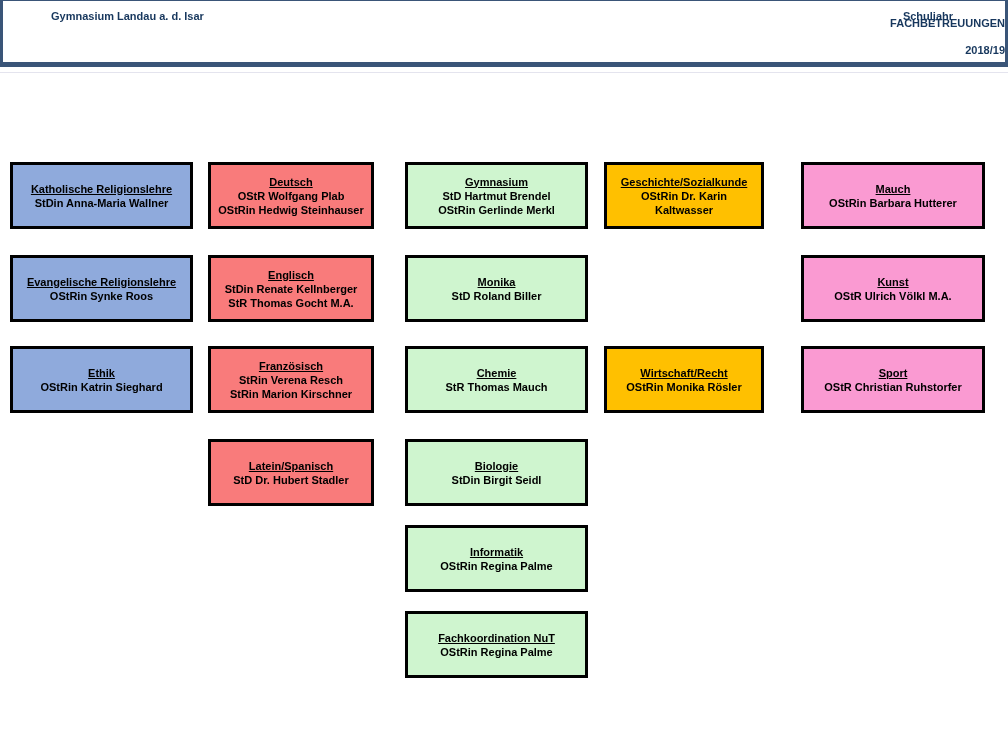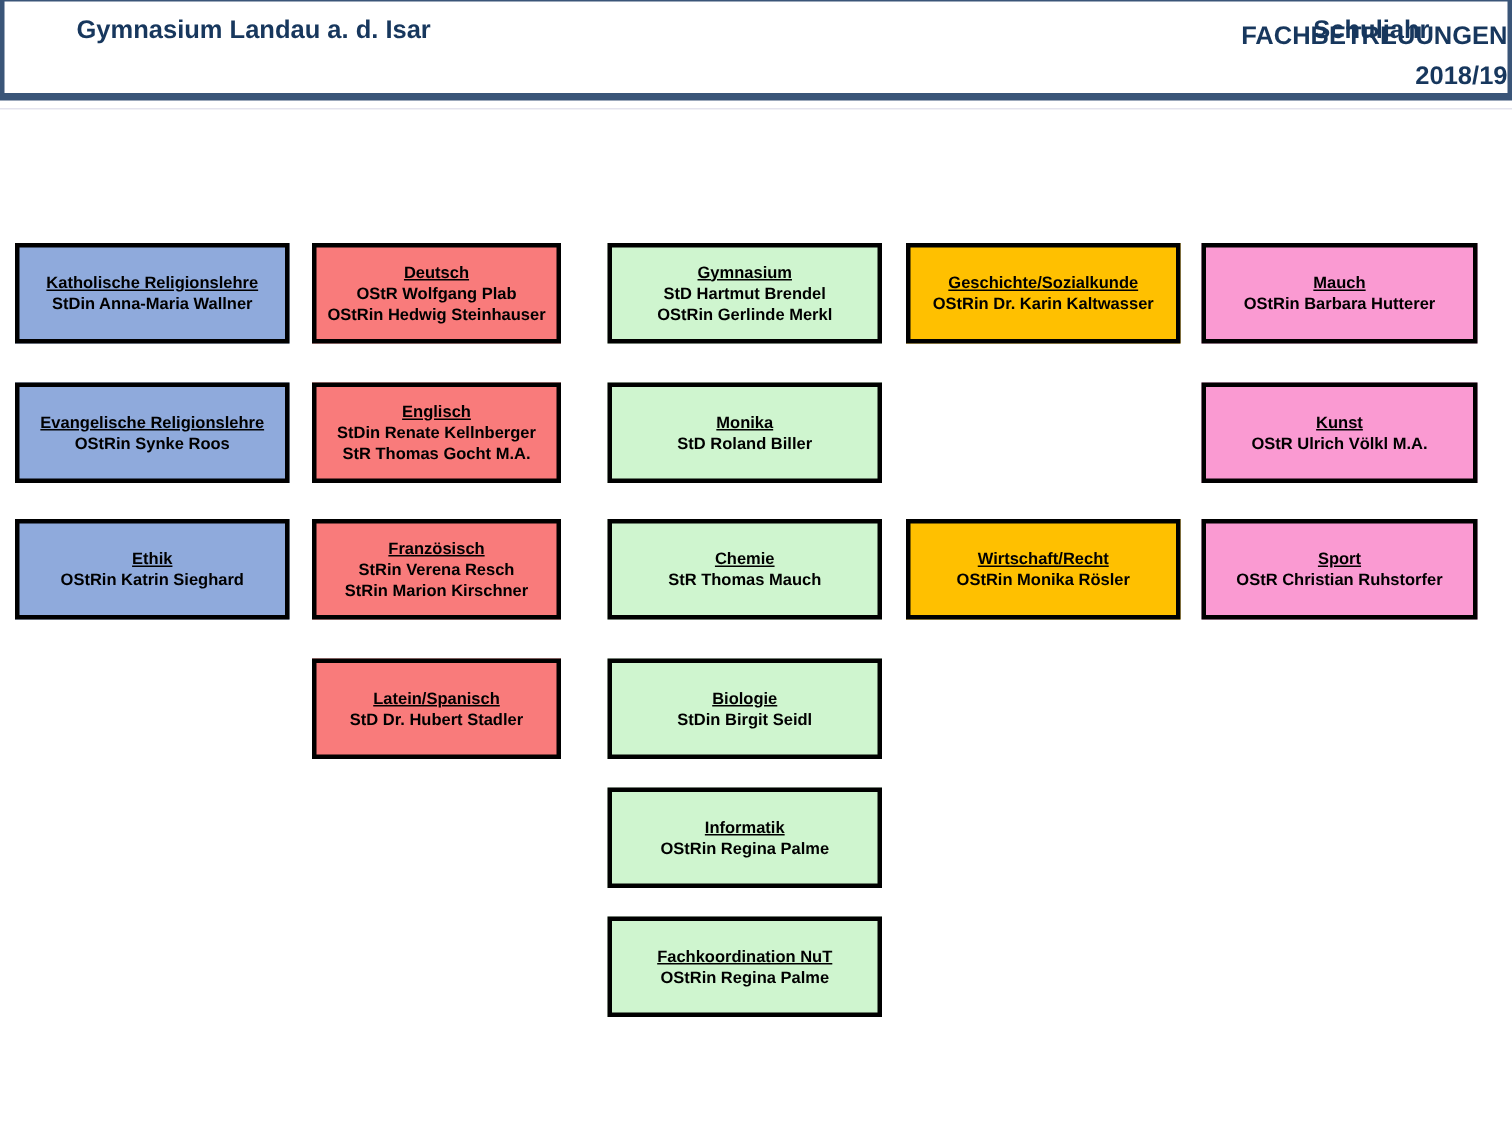--- a/index.html
+++ b/index.html
@@ -23,21 +23,21 @@
     width: 1008px;
     height: 67px;
     box-sizing: border-box;
     background: #ffffff;
     border-left: 3px solid #3A5578;
     border-right: 3px solid #3A5578;
     border-bottom: 5px solid #3A5578;
     border-top: 1px solid #3A5578;
     color: #17375D;
     font-weight: bold;
-    font-size: 17px;
+    font-size: 11px;
   }
   .h-left   { position: absolute; left: 48px;  top: 9px;  white-space: nowrap; }
   .h-center { position: absolute; left: 66px;  right: 0;  top: 9px; text-align: right; line-height: 27px; }
   .h-right  { position: absolute; right: 52px; top: 9px;  white-space: nowrap; }
   .header-shadow {
     position: absolute;
     top: 72px; left: 0;
     width: 1008px; height: 1px;
     background: #E4E4EE;
   }
@@ -58,21 +58,21 @@
     font-size: 11px;
     line-height: 14px;
     padding: 2px 5px;
   }
   .subject { text-decoration: underline; }
 
   
   .c1 { left: 10px;  width: 183px; }
   .c2 { left: 208px; width: 166px; align-items: center; }
   .c3 { left: 405px; width: 183px; }
-  .c4 { left: 604px; width: 183px; }
+  .c4 { left: 604px; width: 160px; }
   .c5 { left: 801px; width: 184px; }
 
   
   .r1 { top: 162px; }
   .r2 { top: 255px; }
   .r3 { top: 346px; }
   .r4 { top: 439px; }
   .r5 { top: 525px; }
   .r6 { top: 611px; }
 

